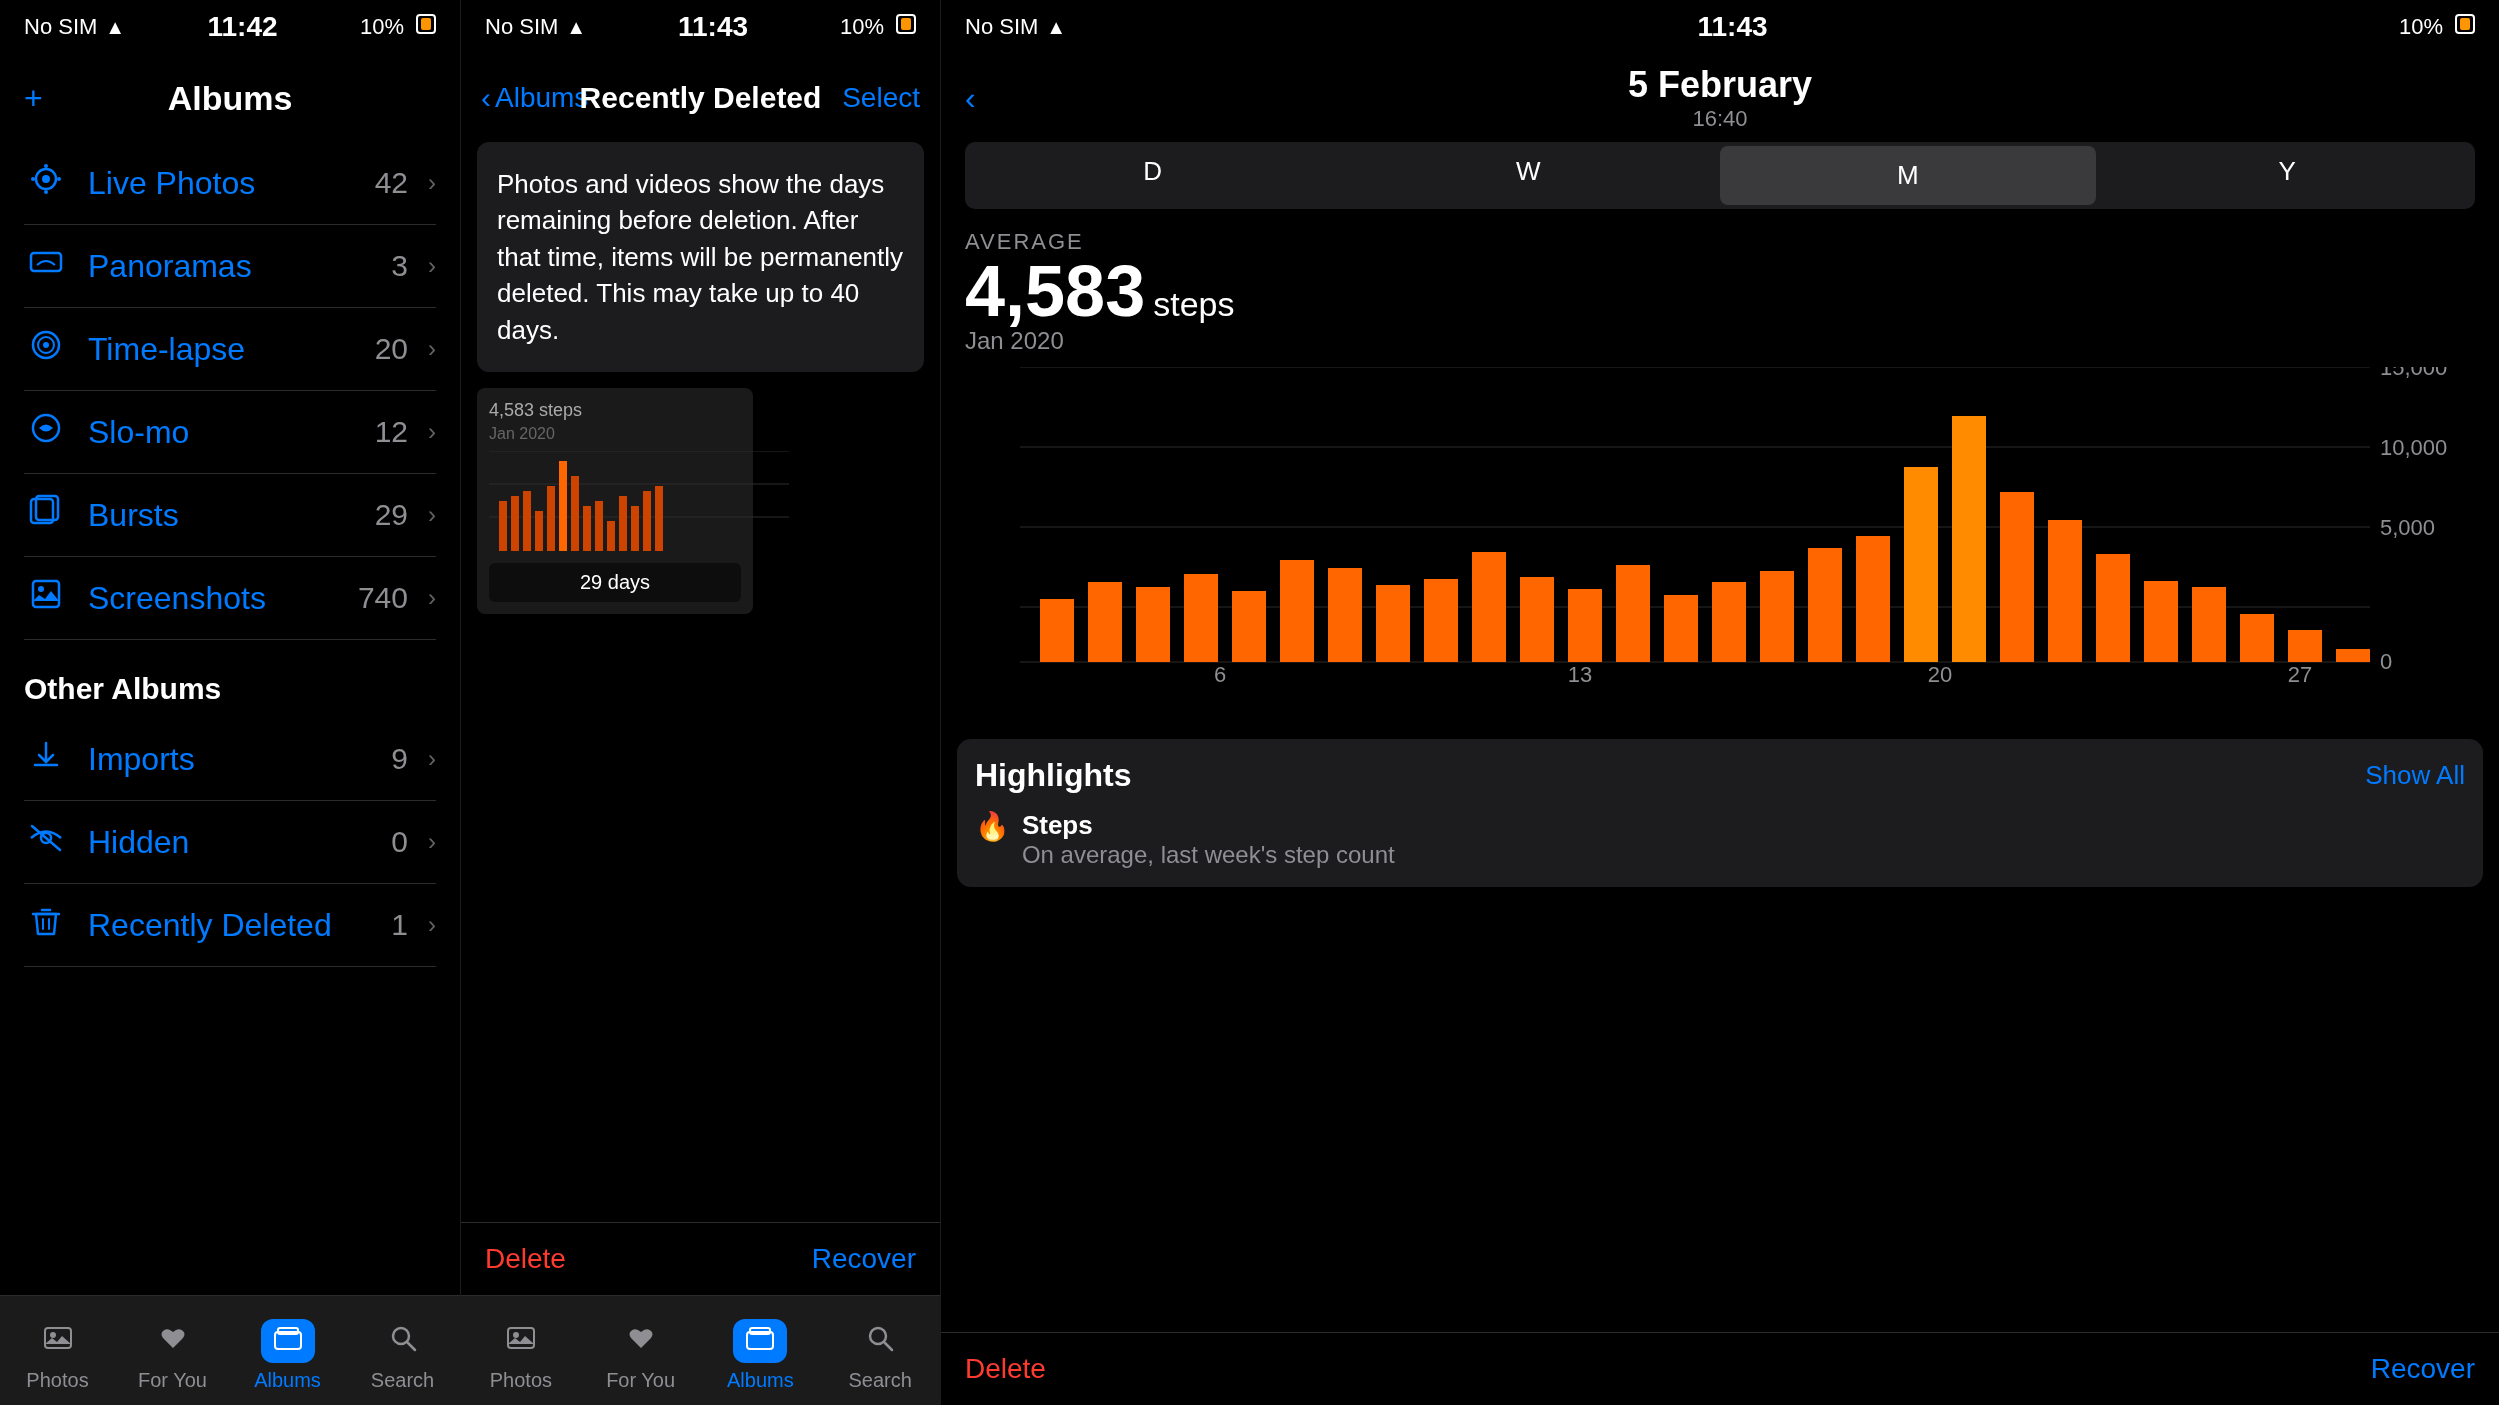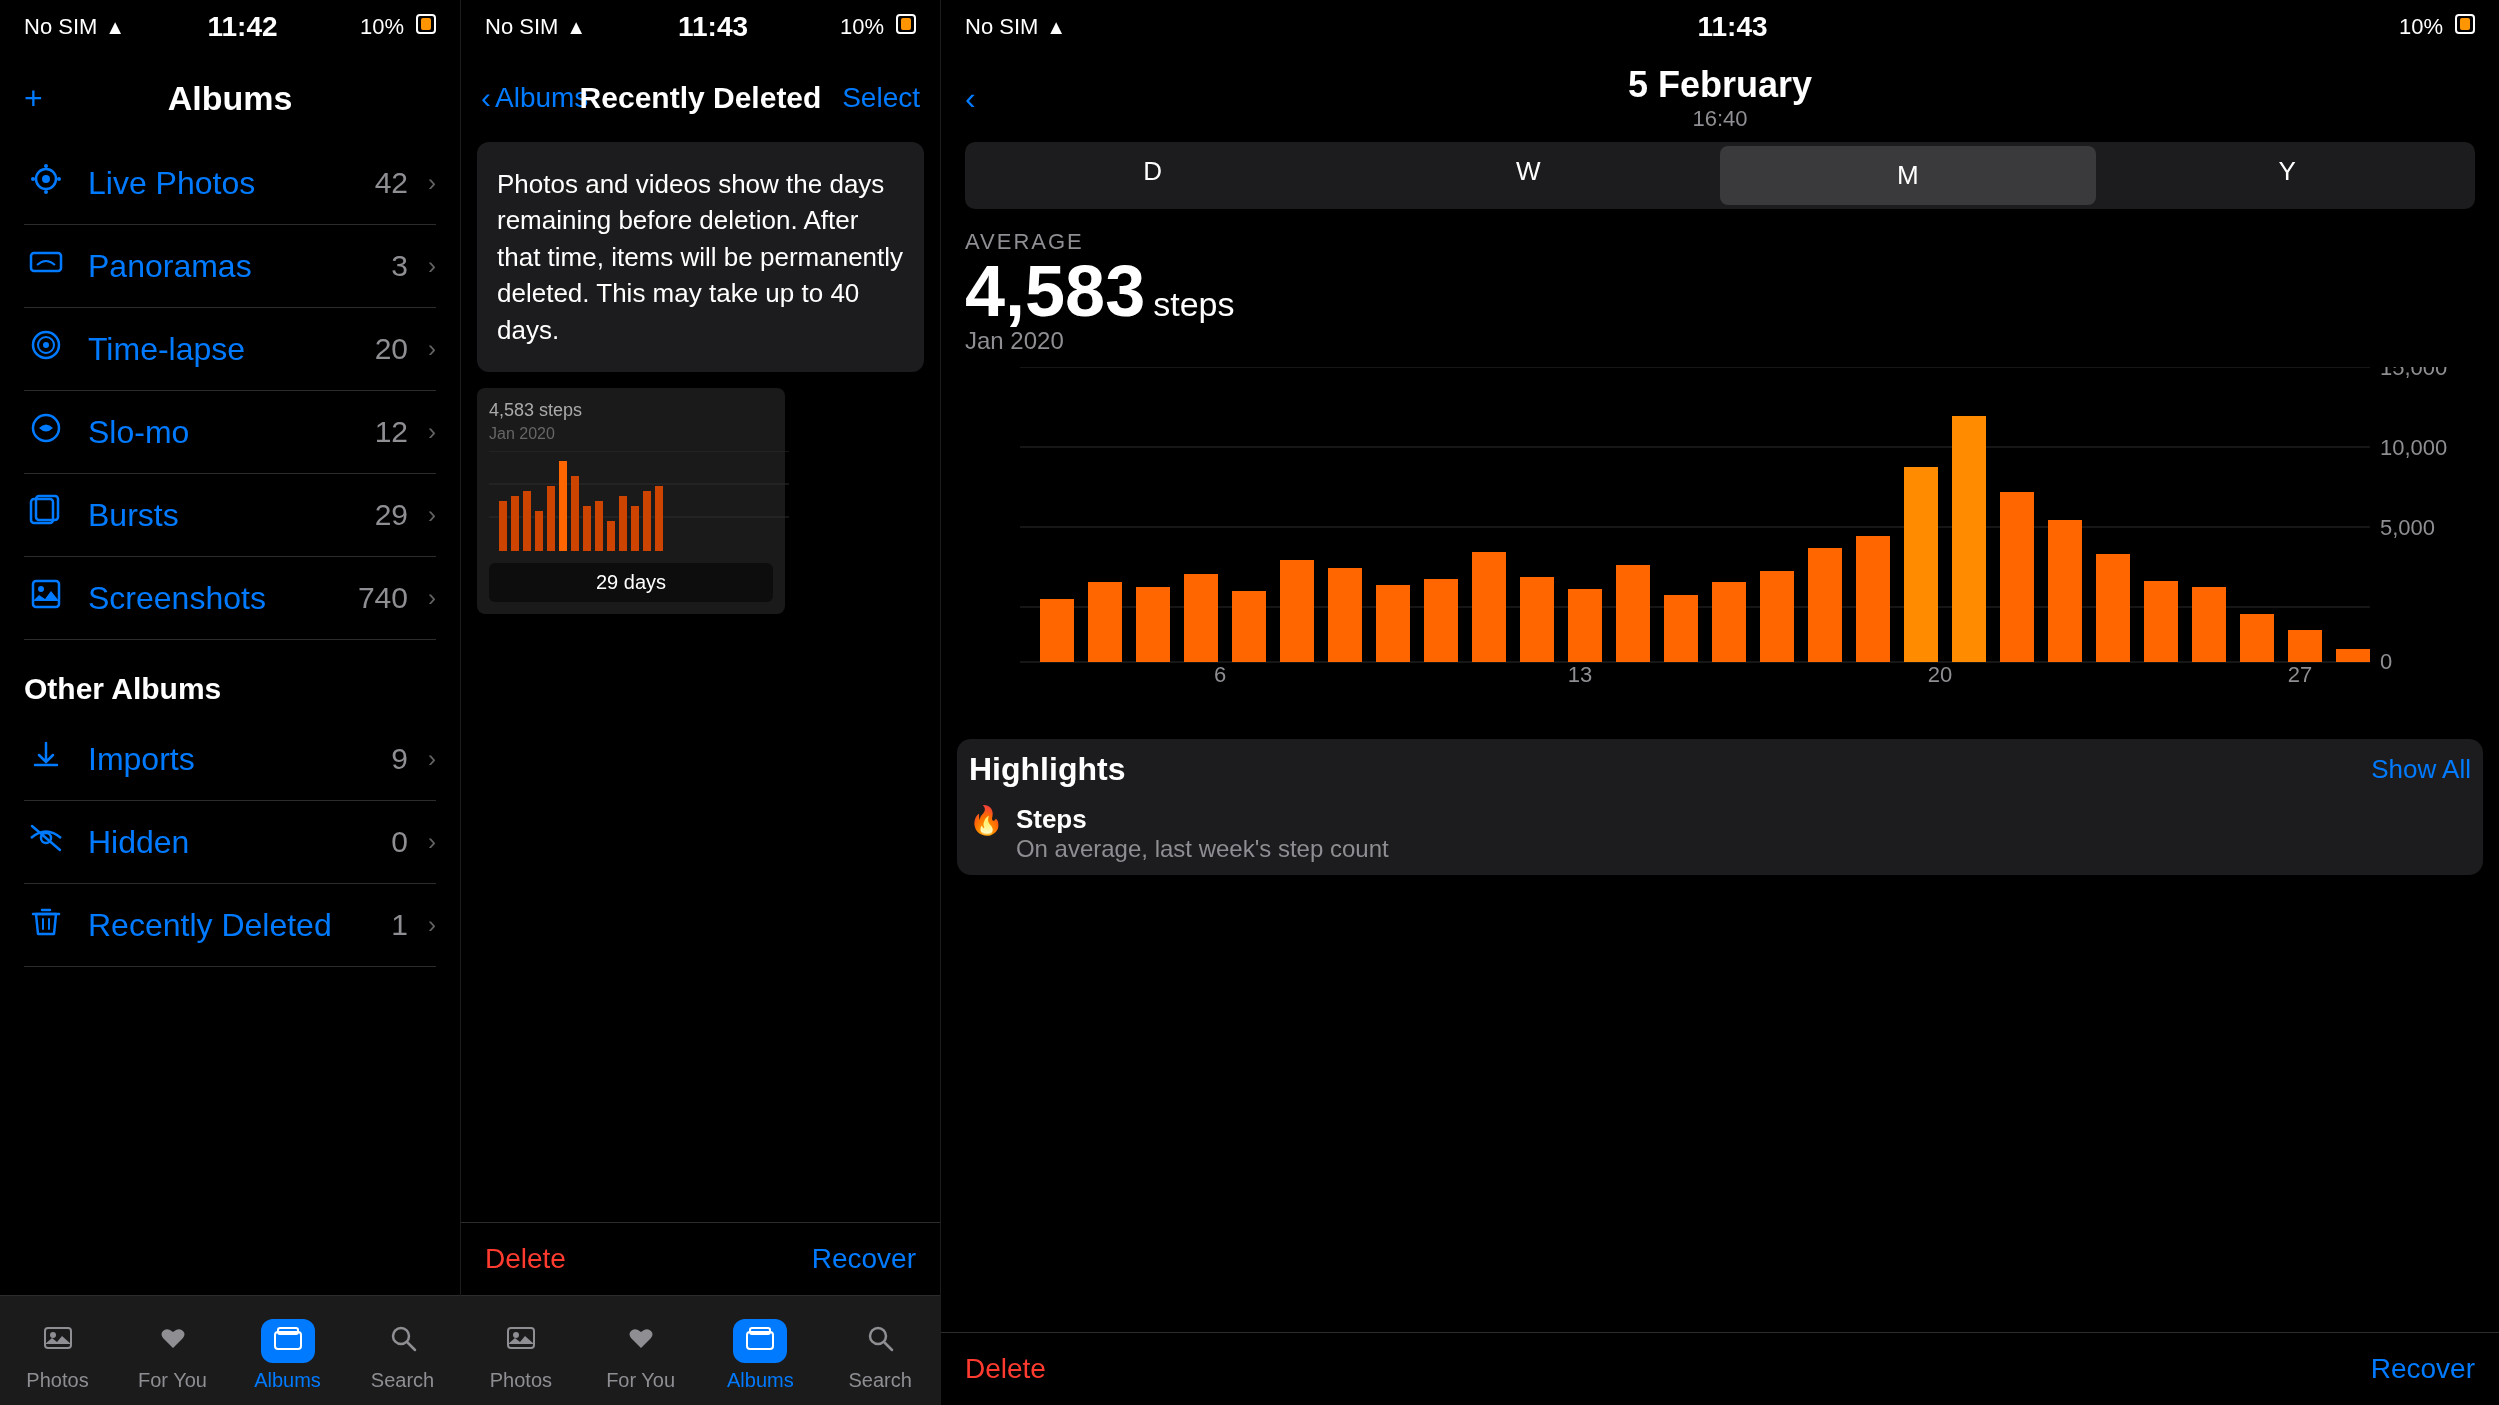--- a/index.html
+++ b/index.html
@@ -297,21 +297,21 @@
     .chart-container {
       margin: 0 16px;
       position: relative;
       flex-shrink: 0;
     }
 
     .highlights-section {
       background: #1c1c1e;
       margin: 12px 16px 0;
       border-radius: 14px;
-      padding: 12px;
+      padding: 18px;
       flex-shrink: 0;
     }
     .highlights-header {
       display: flex;
       justify-content: space-between;
       align-items: center;
       margin-bottom: 16px;
     }
     .highlights-title {
       font-size: 32px;
@@ -560,21 +560,21 @@
     </div>
     <span class="nav-title-2">Recently Deleted</span>
     <span class="nav-select">Select</span>
   </div>
 
   <div class="info-box">
     <span class="info-text">Photos and videos show the days remaining before deletion. After that time, items will be permanently deleted. This may take up to 40 days.</span>
   </div>
 
   <div style="margin: 0 16px; position: relative;">
-    <div style="background: #1a1a1a; border-radius: 8px; padding: 12px; width: 308px;">
+    <div style="background: #1a1a1a; border-radius: 8px; padding: 12px; width: 276px;">
       <div style="font-size: 18px; color: #aaa; margin-bottom: 4px;">
         <span>4,583 steps</span>
       </div>
       <div style="font-size: 16px; color: #666; margin-bottom: 8px;">
         <span>Jan 2020</span>
       </div>
       
       <svg width="300" height="100" viewBox="0 0 300 100">
         <line x1="0" y1="0" x2="300" y2="0" class="grid-line"></line>
         <line x1="0" y1="33" x2="300" y2="33" class="grid-line"></line>

